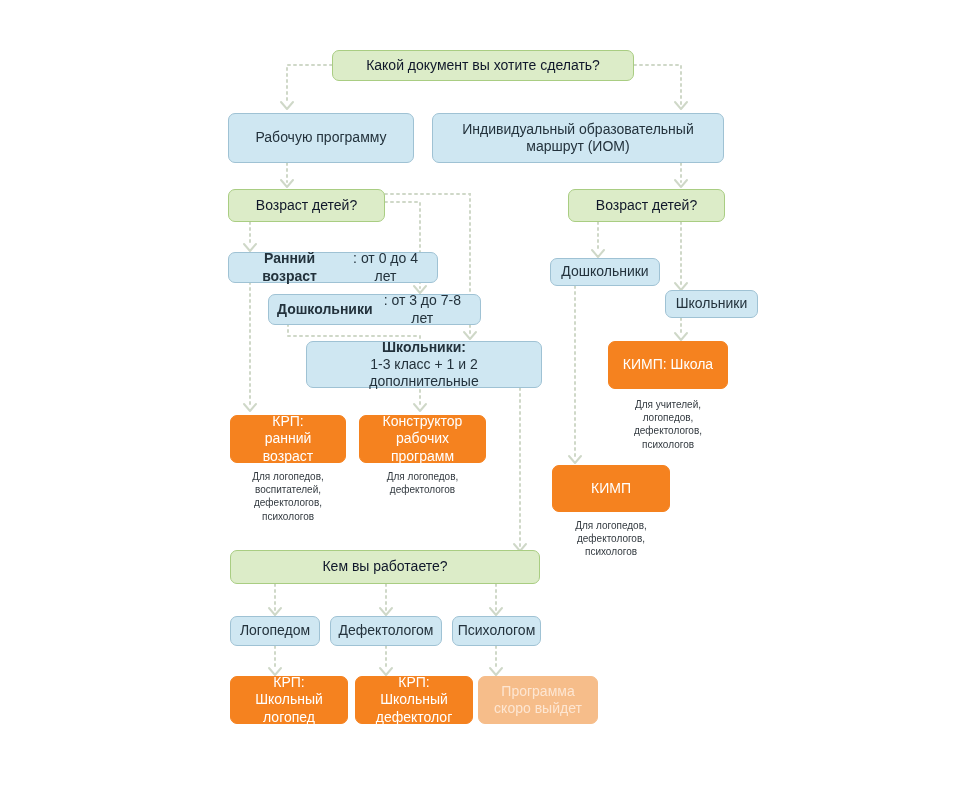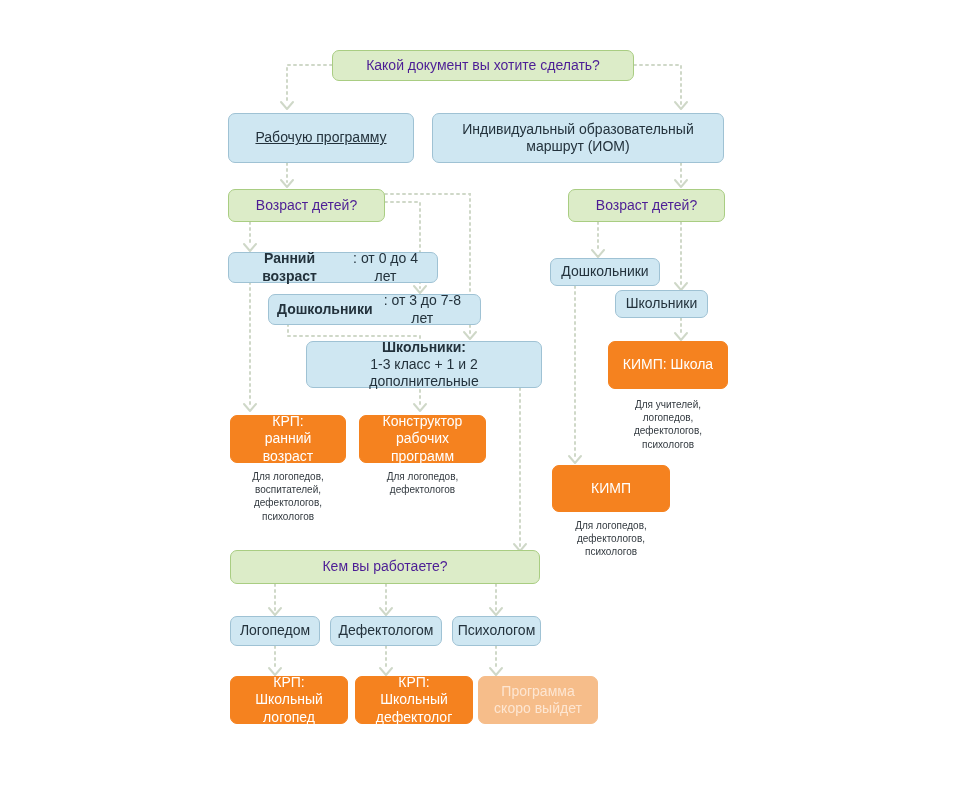--- a/index.html
+++ b/index.html
@@ -18,21 +18,21 @@
     display:flex;align-items:center;justify-content:center;
     text-align:center;
     border-radius:7px;
     line-height:1.22;
     padding:2px 8px;
     white-space:pre-line;
   }
   .green{
     background:#dcecc8;
     border:1px solid #a9cd82;
-    color:#4c1d95;
+    color:#0f172a;
     font-size:14px;
   }
   .blue{
     background:#cfe7f2;
     border:1px solid #9fc2d4;
     color:#23323c;
     font-size:14px;
   }
   .orange{
     background:#f5821f;
@@ -121,21 +121,21 @@
 
     <path class="w" d="M681,318 L681,335"></path>
     <path class="ah" d="M675,333 L681,340 L687,333"></path>
 
     <path class="w" d="M575,286 L575,458"></path>
     <path class="ah" d="M569,456 L575,463 L581,456"></path>
   </svg>
 
   <div class="node green" style="left:332px;top:50px;width:302px;height:31px;">Какой документ вы хотите сделать?</div>
 
-  <div class="node blue" style="left:228px;top:113px;width:186px;height:50px;text-decoration:underline;">Рабочую программу</div>
+  <div class="node blue" style="left:228px;top:113px;width:186px;height:50px;">Рабочую программу</div>
 
   <div class="node blue" style="left:432px;top:113px;width:292px;height:50px;">Индивидуальный образовательный
 маршрут (ИОМ)</div>
 
   <div class="node green" style="left:228px;top:189px;width:157px;height:33px;">Возраст детей?</div>
 
   <div class="node green" style="left:568px;top:189px;width:157px;height:33px;">Возраст детей?</div>
 
   <div class="node blue" style="left:228px;top:252px;width:210px;height:31px;">
     <span class="b">Ранний возраст</span><span>: от 0 до 4 лет</span>
@@ -176,21 +176,21 @@
 логопед</div>
 
   <div class="node orange" style="left:355px;top:676px;width:118px;height:48px;">КРП: Школьный
 дефектолог</div>
 
   <div class="node orange-faded" style="left:478px;top:676px;width:120px;height:48px;">Программа
 скоро выйдет</div>
 
   <div class="node blue" style="left:550px;top:258px;width:110px;height:28px;">Дошкольники</div>
 
-  <div class="node blue" style="left:615px;top:290px;width:93px;height:28px;">Школьники</div>
+  <div class="node blue" style="left:665px;top:290px;width:93px;height:28px;">Школьники</div>
 
   <div class="node orange" style="left:608px;top:341px;width:120px;height:48px;">КИМП: Школа</div>
 
   <div class="caption" style="left:600px;top:398px;width:136px;">Для учителей,
 логопедов,
 дефектологов,
 психологов</div>
 
   <div class="node orange" style="left:552px;top:465px;width:118px;height:47px;">КИМП</div>
 

